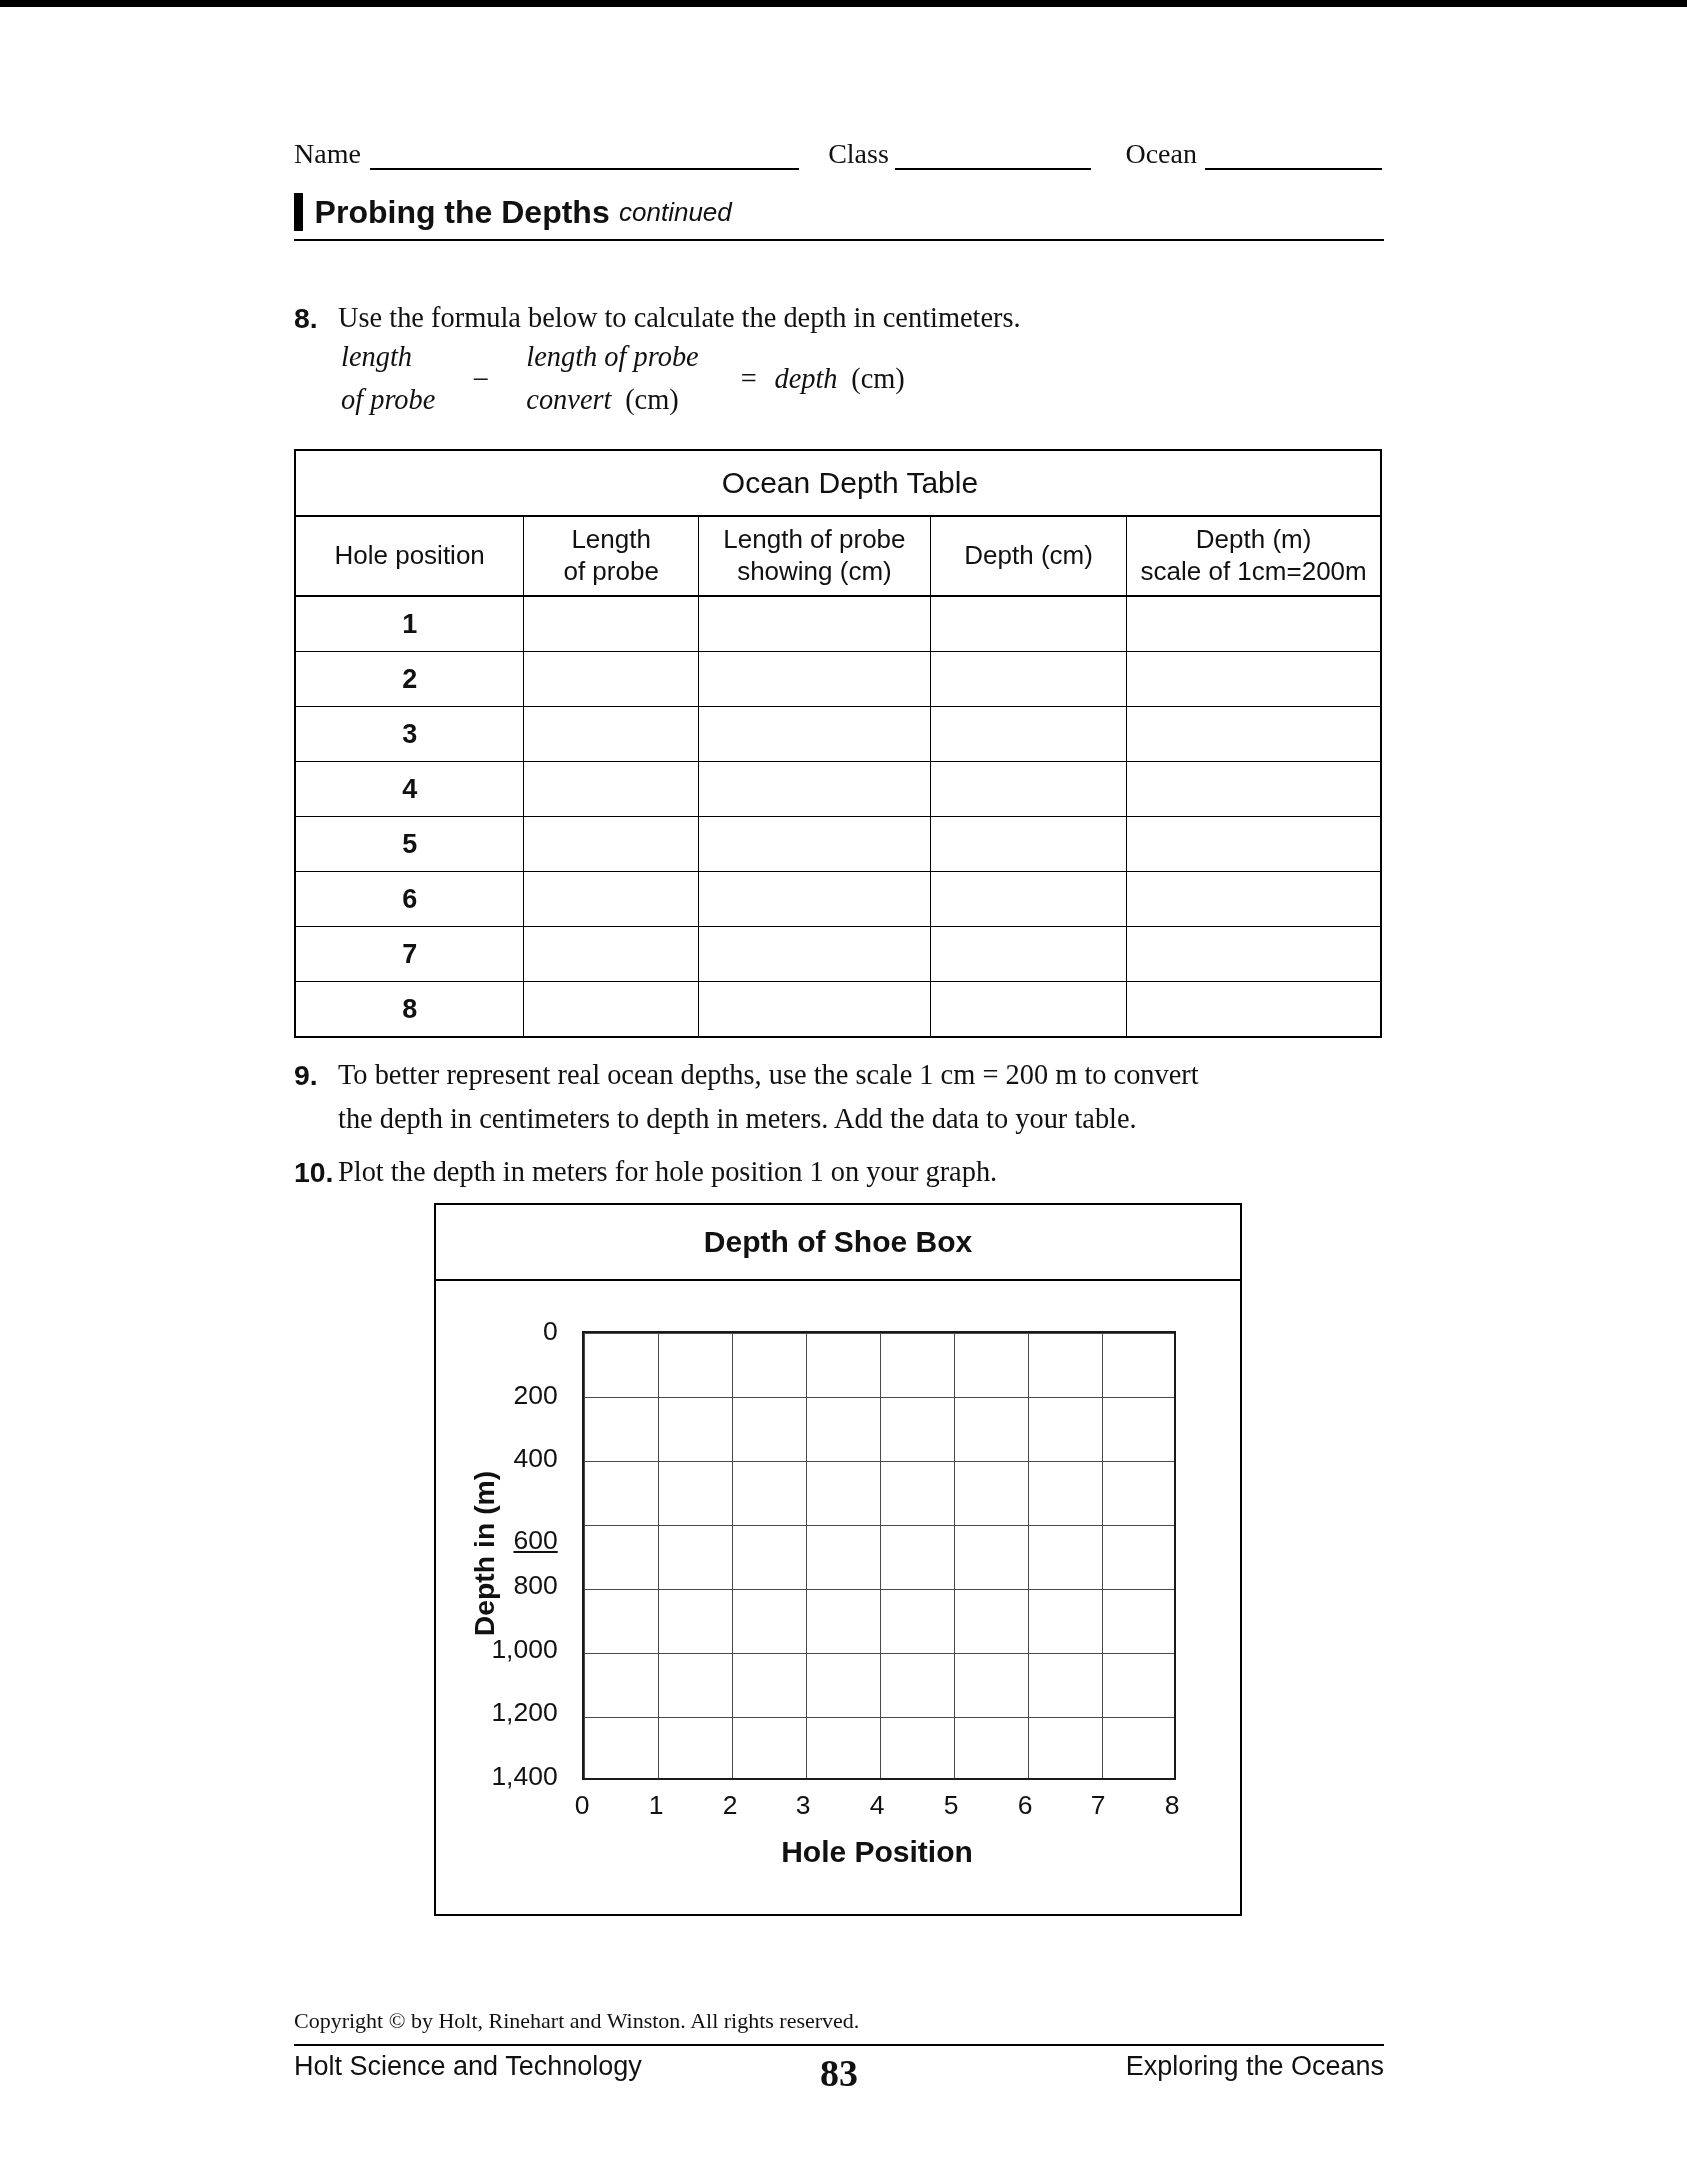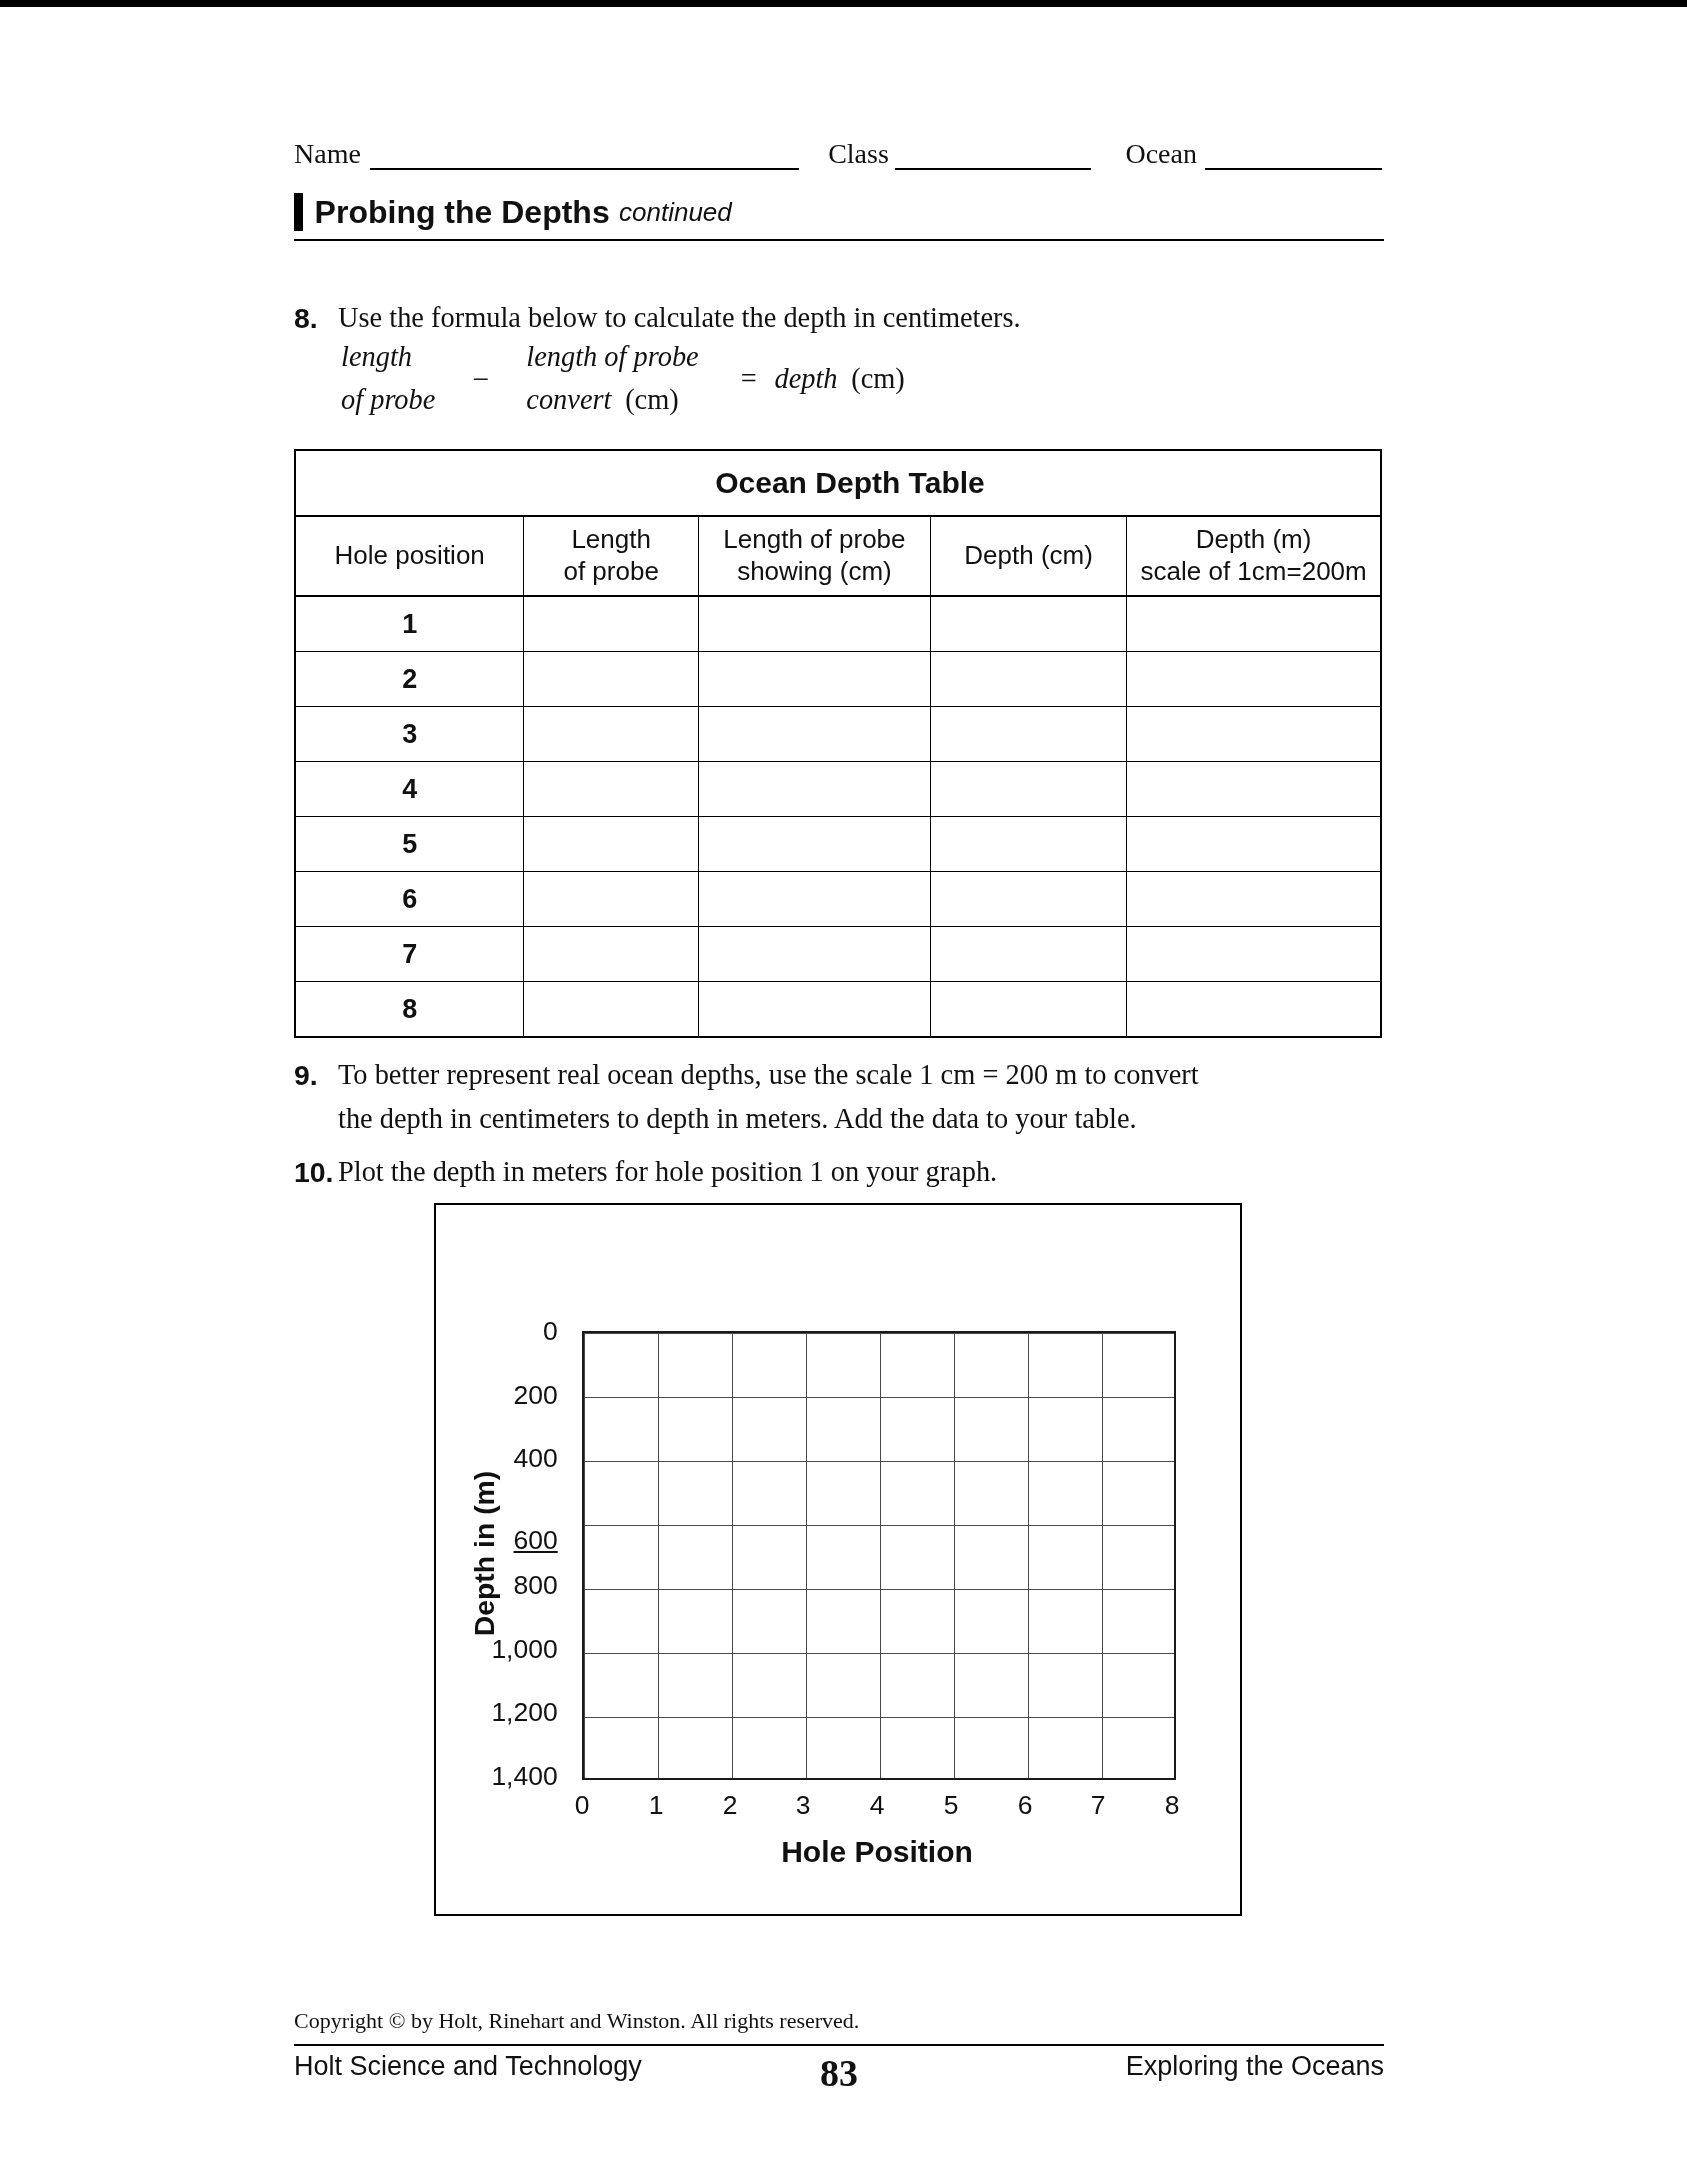--- a/index.html
+++ b/index.html
@@ -34,21 +34,21 @@
   .formula { position:absolute; left:341px; top:336px; display:flex; align-items:center; font-size:28.4px; font-style:italic; }
   .formula .col { display:flex; flex-direction:column; line-height:1.5; }
   .formula .op { font-style:normal; font-size:30px; margin:0 37px; }
   .formula .roman { font-style:normal; }
   .formula .eqgrp { margin-left:42px; font-style:normal; white-space:nowrap; }
   .formula .eqgrp .it { font-style:italic; margin:0 6.6px 0 10.6px; }
 
   
   .odt { position:absolute; left:294px; top:449px; width:1088px; border:2px solid #000; box-sizing:border-box; background:#fff; }
   .odt-title { height:64px; display:flex; align-items:center; justify-content:center;
-    font-family:"Liberation Sans", sans-serif; font-weight:bold; font-size:30px; border-bottom:2px solid #000;padding-left:24px; }
+    font-family:"Liberation Sans", sans-serif; font-weight:normal; font-size:30px; border-bottom:2px solid #000;padding-left:24px; }
   .odt-grid-row { display:grid; grid-template-columns:345fr 265fr 352fr 298fr 385fr; }
   .odt-head { border-bottom:2px solid #000; }
   .odt-head .cell { min-height:78px; display:flex; flex-direction:column; align-items:center; justify-content:center;
     font-family:"Liberation Sans", sans-serif; font-size:26px; line-height:1.22; text-align:center; padding:4px 2.6px; box-sizing:border-box; }
   .cell + .cell { border-left:1.3px solid #000; }
   .odt-row { border-bottom:1.3px solid #000; }
   .odt-row:last-child { border-bottom:none; }
   .odt-row .cell { height:54px; display:flex; align-items:center; justify-content:center; box-sizing:border-box; }
   .odt-row .pos { font-family:"Liberation Sans", sans-serif; font-weight:bold; font-size:27px; }
 
@@ -217,20 +217,21 @@
       <span style="display:block;">the depth in centimeters to depth in meters. Add the data to your table.</span>
     </span>
   </div>
 
   <div class="item item10">
     <span class="num">10.</span>
     <span>Plot the depth in meters for hole position 1 on your graph.</span>
   </div>
 
   <div class="gbox">
+    <div class="g-title">Depth of Shoe Box</div>
 
     <div class="g-ylabel">
       <span>Depth in (m)</span>
     </div>
 
     <div class="g-yticks">
       <span style="top:-16px;">0</span>
       <span style="top:48px;">200</span>
       <span style="top:111px;">400</span>
       <span style="top:193px;text-decoration:underline;">600</span>

